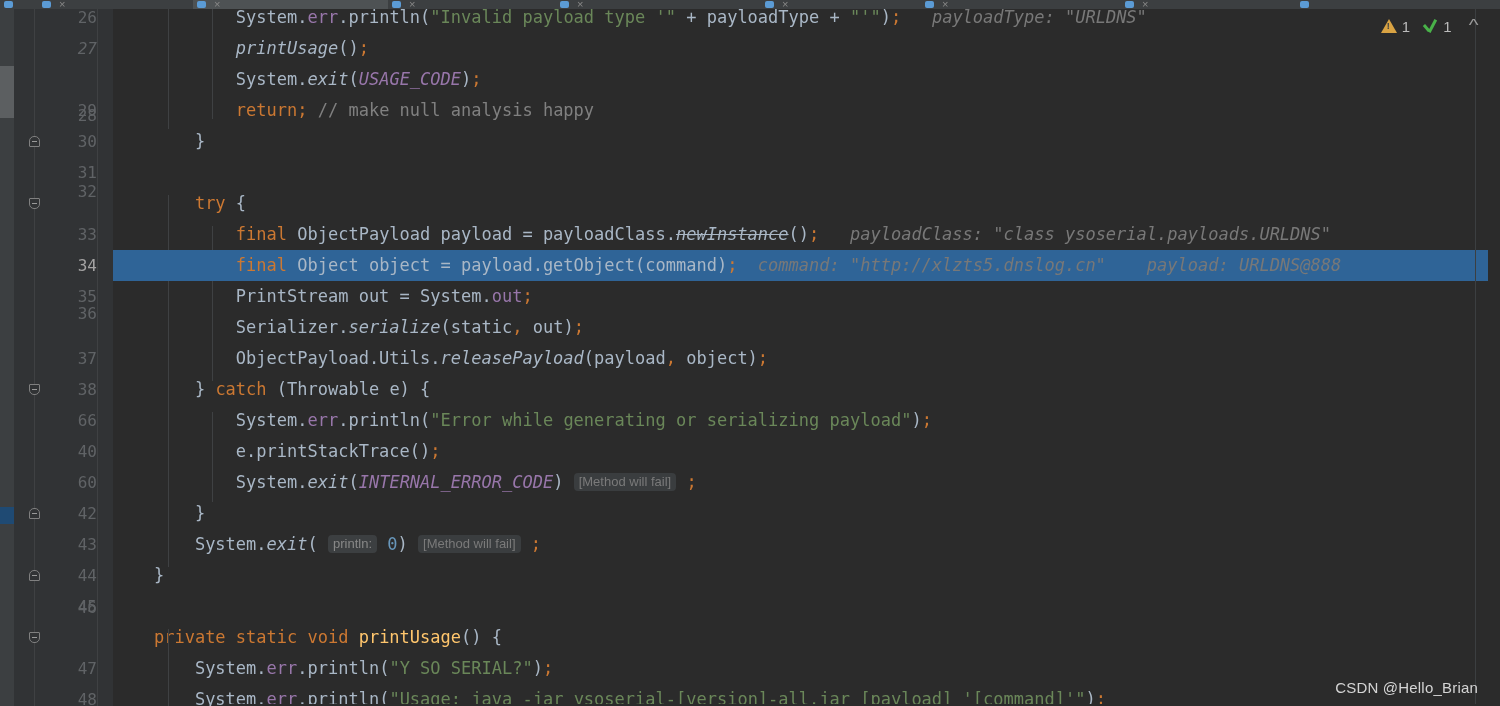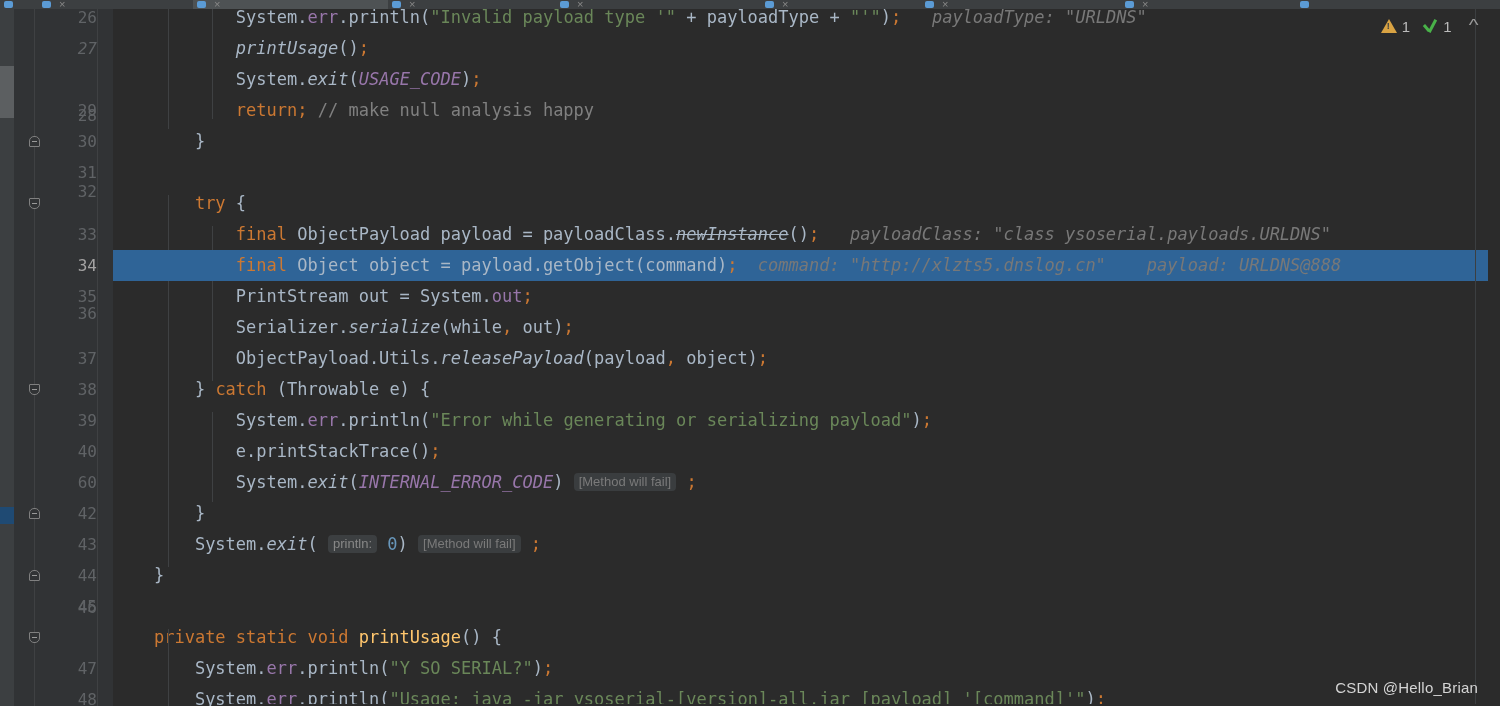--- a/index.html
+++ b/index.html
@@ -365,21 +365,21 @@
     <div class="linenum" style="top:86px;">29</div>
     <div class="linenum" style="top:117px;">30</div>
     <div class="linenum" style="top:148px;">31</div>
     <div class="linenum" style="top:167px;">32</div>
     <div class="linenum" style="top:210px;">33</div>
     <div class="linenum cur" style="top:241px;">34</div>
     <div class="linenum" style="top:272px;margin-left:44px;">35</div>
     <div class="linenum" style="top:289px;">36</div>
     <div class="linenum" style="top:334px;">37</div>
     <div class="linenum" style="top:365px;">38</div>
-    <div class="linenum" style="top:396px;">39</div>
+    <div class="linenum" style="top:396px;">66</div>
     <div class="linenum" style="top:427px;">40</div>
     <div class="linenum" style="top:458px;">60</div>
     <div class="linenum" style="top:489px;">42</div>
     <div class="linenum" style="top:520px;">43</div>
     <div class="linenum" style="top:551px;">44</div>
     <div class="linenum" style="top:582px;">45</div>
     <div class="linenum" style="top:583px;">46</div>
     <div class="linenum" style="top:644px;">47</div>
     <div class="linenum" style="top:675px;">48</div>
 
@@ -415,21 +415,21 @@
     <div class="line" style="top:148px;"></div>
 
     <div class="line" style="top:179px;"><span class="def">        </span><span class="kw">try</span><span class="def"> {</span></div>
 
     <div class="line" style="top:210px;"><span class="def">            </span><span class="kw">final</span><span class="def"> ObjectPayload payload = payloadClass.</span><span class="mthd">newInstance</span><span class="def">()</span><span class="semi">;</span><span class="def">   </span><span class="hint">payloadClass: "class ysoserial.payloads.URLDNS"</span></div>
 
     <div class="line exec" style="top:241px;"><span class="def">            </span><span class="kw">final</span><span class="def"> Object object = payload.getObject(command)</span><span class="semi">;</span><span class="def">  </span><span class="hint">command: "http://xlzts5.dnslog.cn"</span><span class="def">    </span><span class="hint">payload: URLDNS@888</span></div>
 
     <div class="line" style="top:272px;"><span class="def">            </span><span class="def">PrintStream out = System.</span><span class="fld">out</span><span class="semi">;</span></div>
 
-    <div class="line" style="top:303px;"><span class="def">            </span><span class="def">Serializer.</span><span class="mth">serialize</span><span class="def">(while</span><span class="semi">,</span><span class="def"> out)</span><span class="semi">;</span></div>
+    <div class="line" style="top:303px;"><span class="def">            </span><span class="def">Serializer.</span><span class="mth">serialize</span><span class="def">(static</span><span class="semi">,</span><span class="def"> out)</span><span class="semi">;</span></div>
 
     <div class="line" style="top:334px;"><span class="def">            </span><span class="def">ObjectPayload.Utils.</span><span class="mth">releasePayload</span><span class="def">(payload</span><span class="semi">,</span><span class="def"> object)</span><span class="semi">;</span></div>
 
     <div class="line" style="top:365px;"><span class="def">        </span><span class="def">} </span><span class="kw">catch</span><span class="def"> (Throwable e) {</span></div>
 
     <div class="line" style="top:396px;"><span class="def">            </span><span class="def">System.</span><span class="fld">err</span><span class="def">.println(</span><span class="str">"Error while generating or serializing payload"</span><span class="def">)</span><span class="semi">;</span></div>
 
     <div class="line" style="top:427px;"><span class="def">            </span><span class="def">e.printStackTrace()</span><span class="semi">;</span></div>
 
     <div class="line" style="top:458px;"><span class="def">            </span><span class="def">System.</span><span class="mth">exit</span><span class="def">(</span><span class="cnst">INTERNAL_ERROR_CODE</span><span class="def">)</span><span class="def"> </span><span class="inlay-flat">[Method will fail]</span><span class="semi"> ;</span></div>

